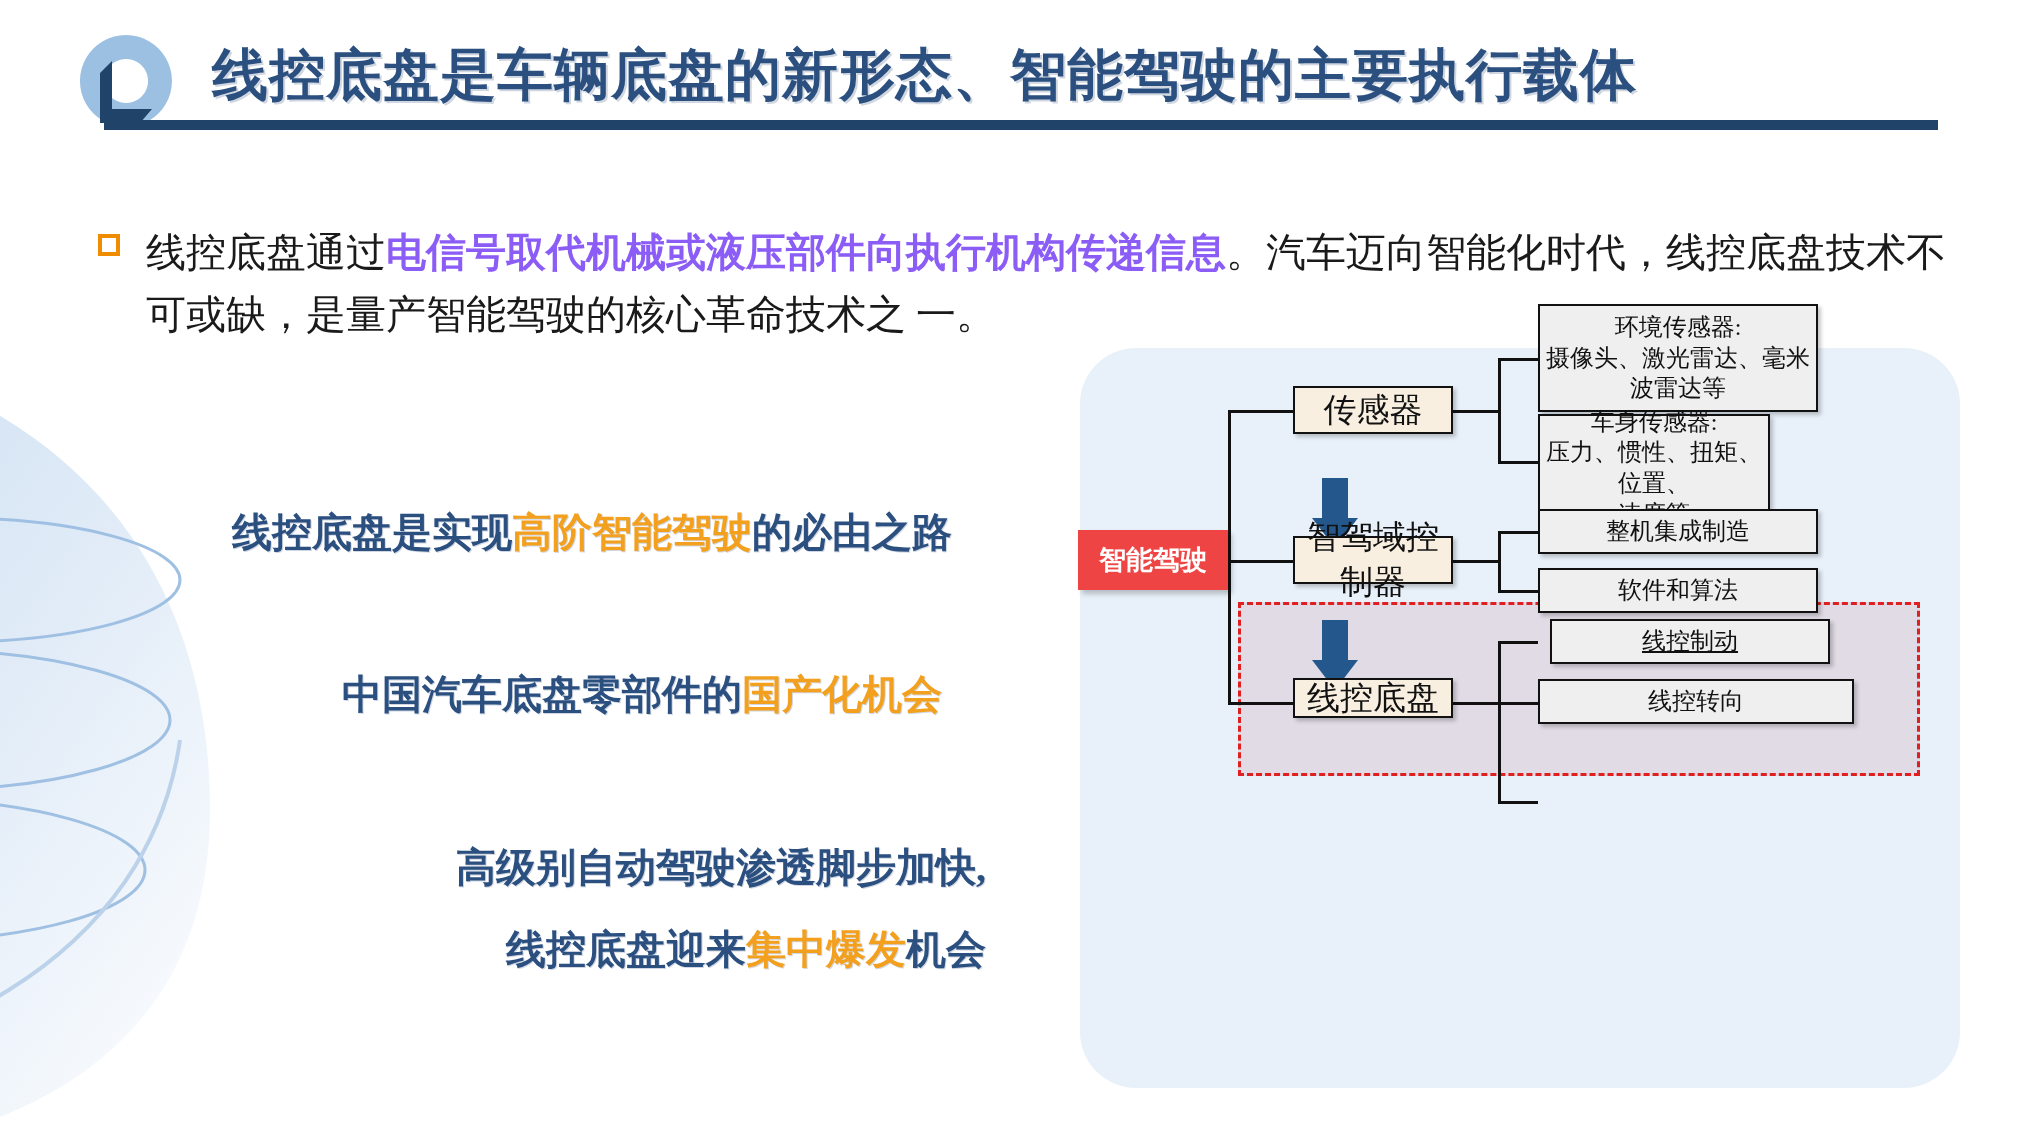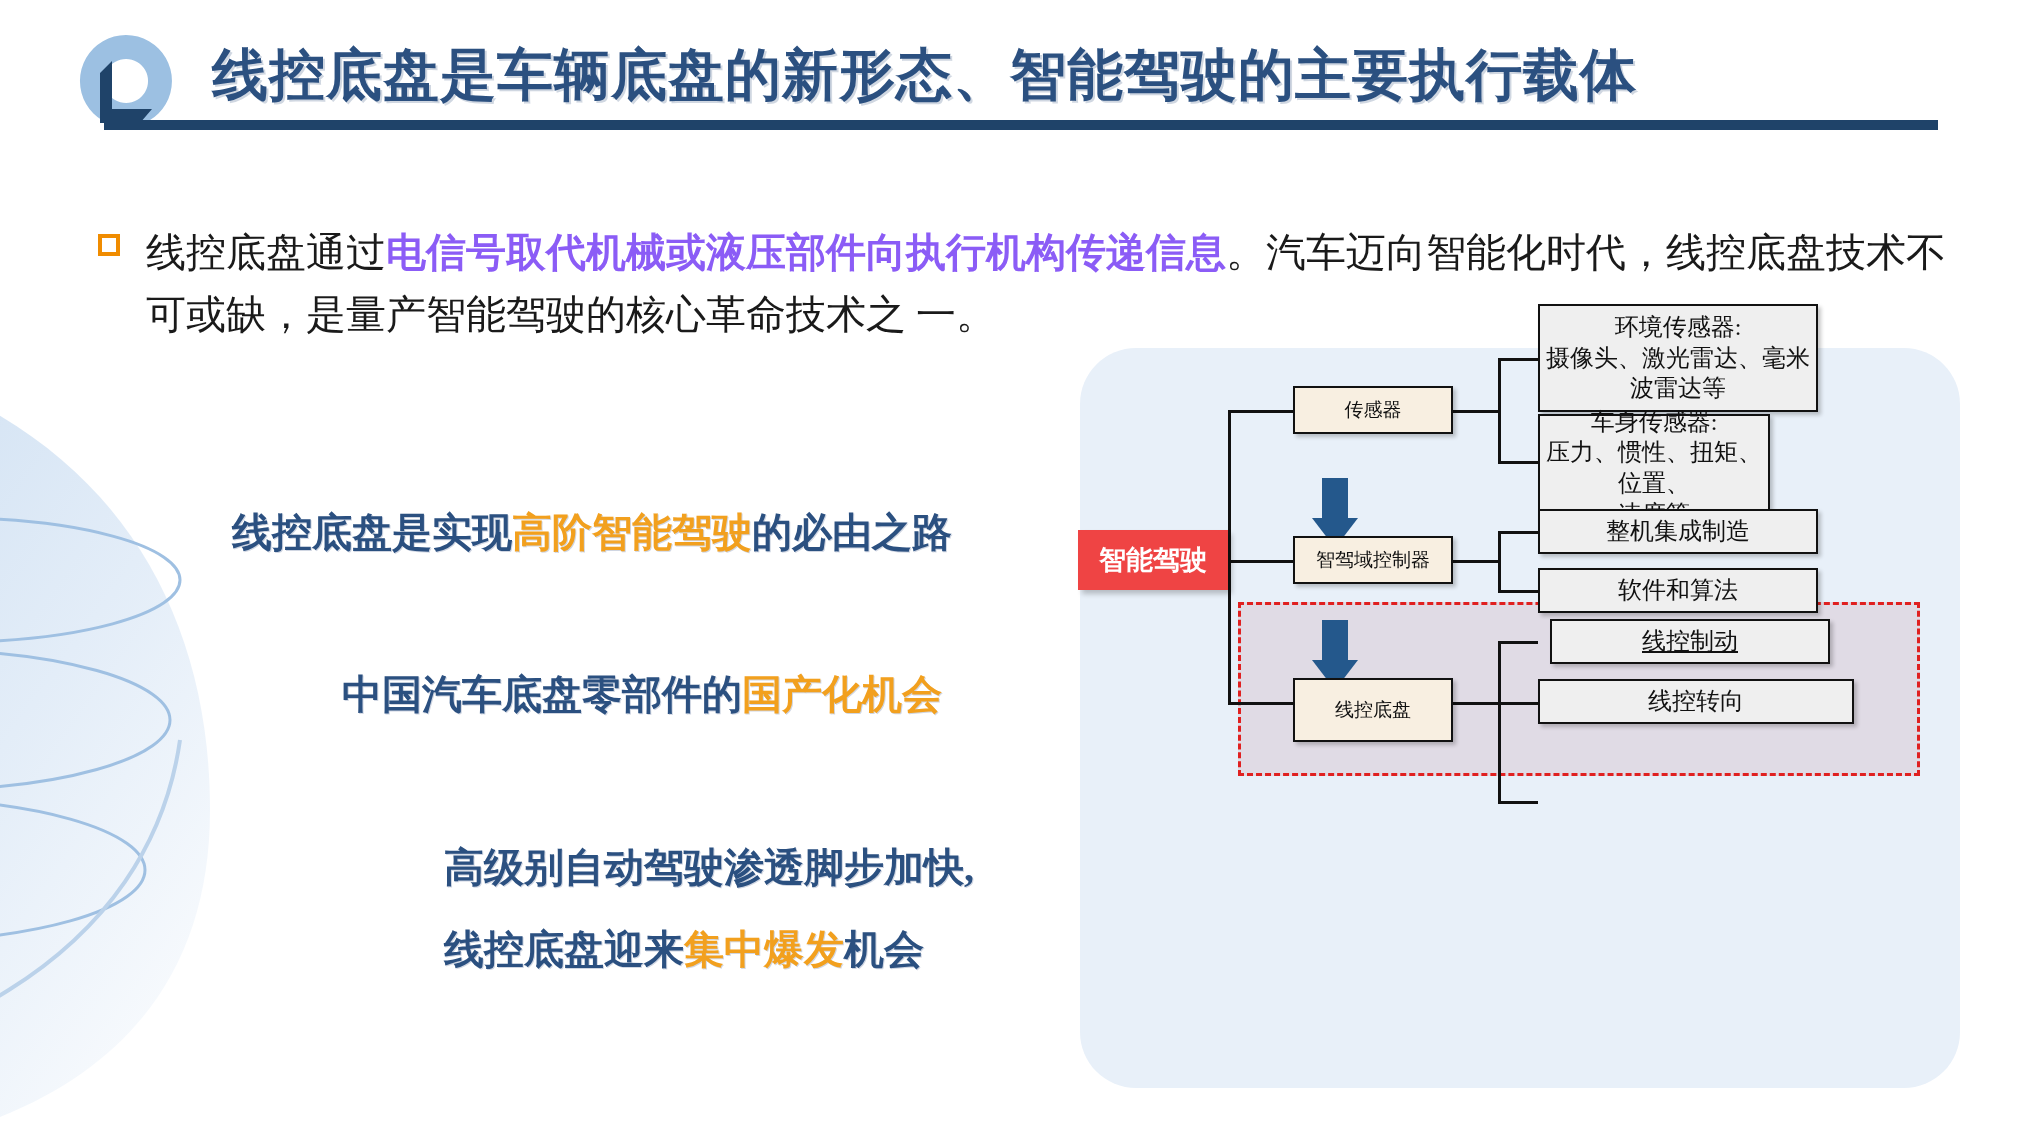--- a/index.html
+++ b/index.html
@@ -51,39 +51,39 @@
     position:absolute;
     color:#2B5080;font-weight:bold;
     font-size:40px;line-height:1.5;
     font-family:"Liberation Serif","DejaVu Serif",serif;
     text-shadow:1px 1px 0 rgba(150,165,190,.45);
     white-space:nowrap;
   }
   .stmt .o{color:#F2A01E;margin-top:44px;}
   #stmt-1{left:232px;top:503px;}
   #stmt-2{left:342px;top:665px;}
-  #stmt-3{left:444px;top:838px;text-align:left;}
+  #stmt-3{left:456px;top:838px;text-align:right;}
   #stmt-3 .l2{display:block;margin-top:22px;}
 
   
   .panel{
     position:absolute;left:1080px;top:348px;width:880px;height:740px;
     background:#E8F0F9;border-radius:56px;
   }
   .dgm{position:absolute;left:1080px;top:348px;width:880px;height:740px;}
   .node{
     position:absolute;box-sizing:border-box;
     display:flex;align-items:center;justify-content:center;
     text-align:center;
     font-family:"Liberation Serif","DejaVu Serif",serif;
     color:#111;
   }
   .node.level2{
     background:#F8EFE1;border:2px solid #111;
-    font-size:19px;
+    font-size:33px;
     box-shadow:3px 3px 4px rgba(0,0,0,.22);
   }
   .node.leaf{
     background:#EFEFEF;border:2px solid #111;
     font-size:24px;line-height:1.28;
     box-shadow:3px 3px 4px rgba(0,0,0,.22);
   }
   .node.root{
     background:#ef4444;border:none;color:#ffffff;
     font-size:27px;
@@ -173,21 +173,21 @@
     </div>
     <div class="arrow" style="left:255px;top:272px;">
       <div class="shaft" style="left:-13px;top:0;width:26px;height:42px;"></div>
       <div class="head" style="left:-23px;top:40px;"></div>
     </div>
 
     <div class="node root" style="left:-2px;top:182px;width:150px;height:60px;">智能驾驶</div>
 
     <div class="node level2" style="left:213px;top:38px;width:160px;height:48px;">传感器</div>
     <div class="node level2" style="left:213px;top:188px;width:160px;height:48px;">智驾域控制器</div>
-    <div class="node level2" style="left:213px;top:330px;width:160px;height:64px;">线控底盘</div>
+    <div class="node level2" style="left:213px;top:330px;width:160px;height:40px;">线控底盘</div>
 
     <div class="node leaf" style="left:458px;top:-44px;width:280px;height:108px;white-space:pre-line;">环境传感器:
 摄像头、激光雷达、毫米
 波雷达等</div>
     <div class="node leaf" style="left:458px;top:66px;width:232px;height:108px;white-space:pre-line;">车身传感器:
 压力、惯性、扭矩、位置、
 速度等</div>
 
     <div class="node leaf" style="left:458px;top:161px;width:280px;height:45px;">整机集成制造</div>
     <div class="node leaf" style="left:458px;top:220px;width:280px;height:45px;">软件和算法</div>

